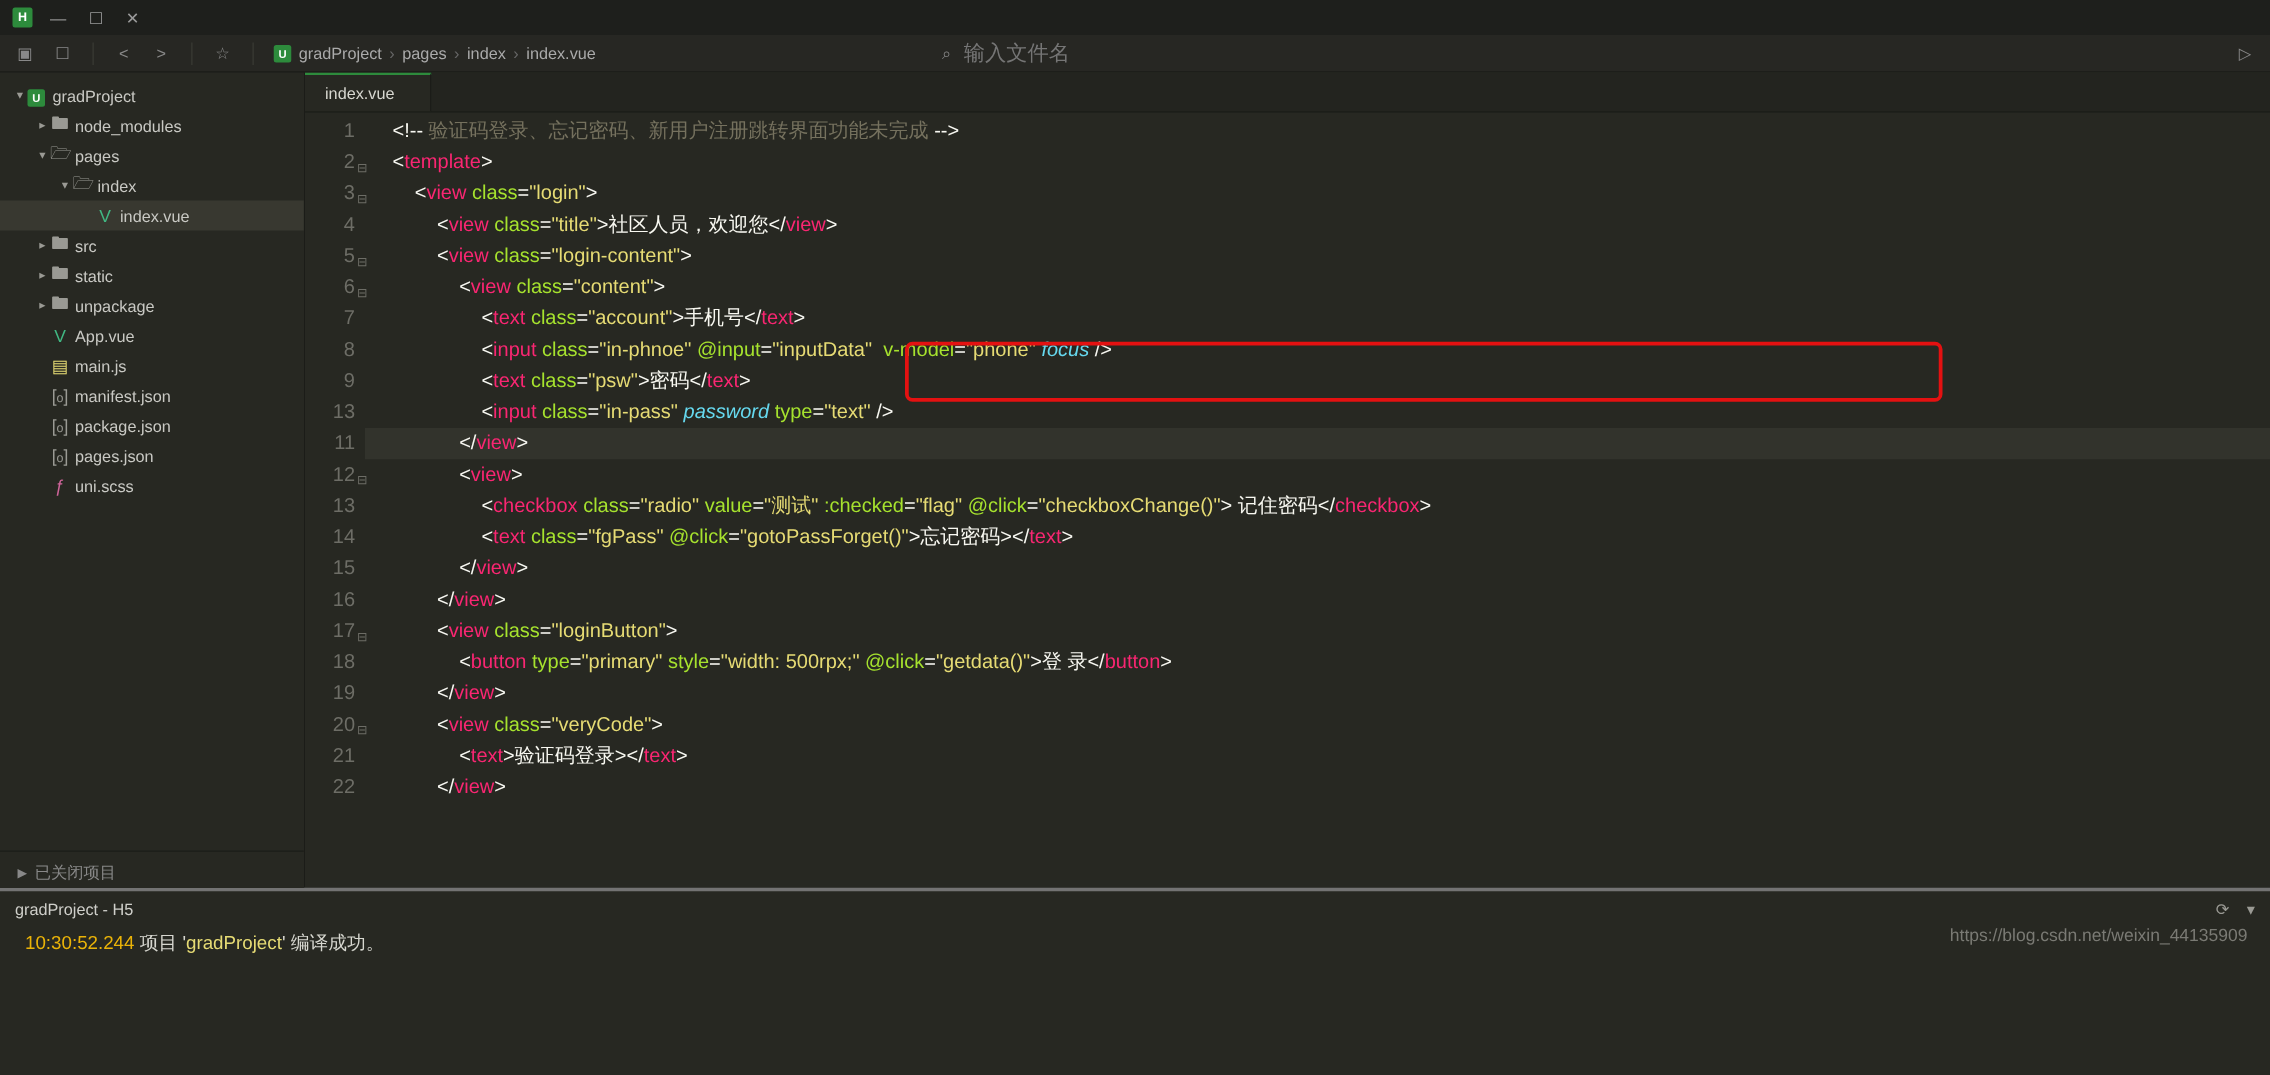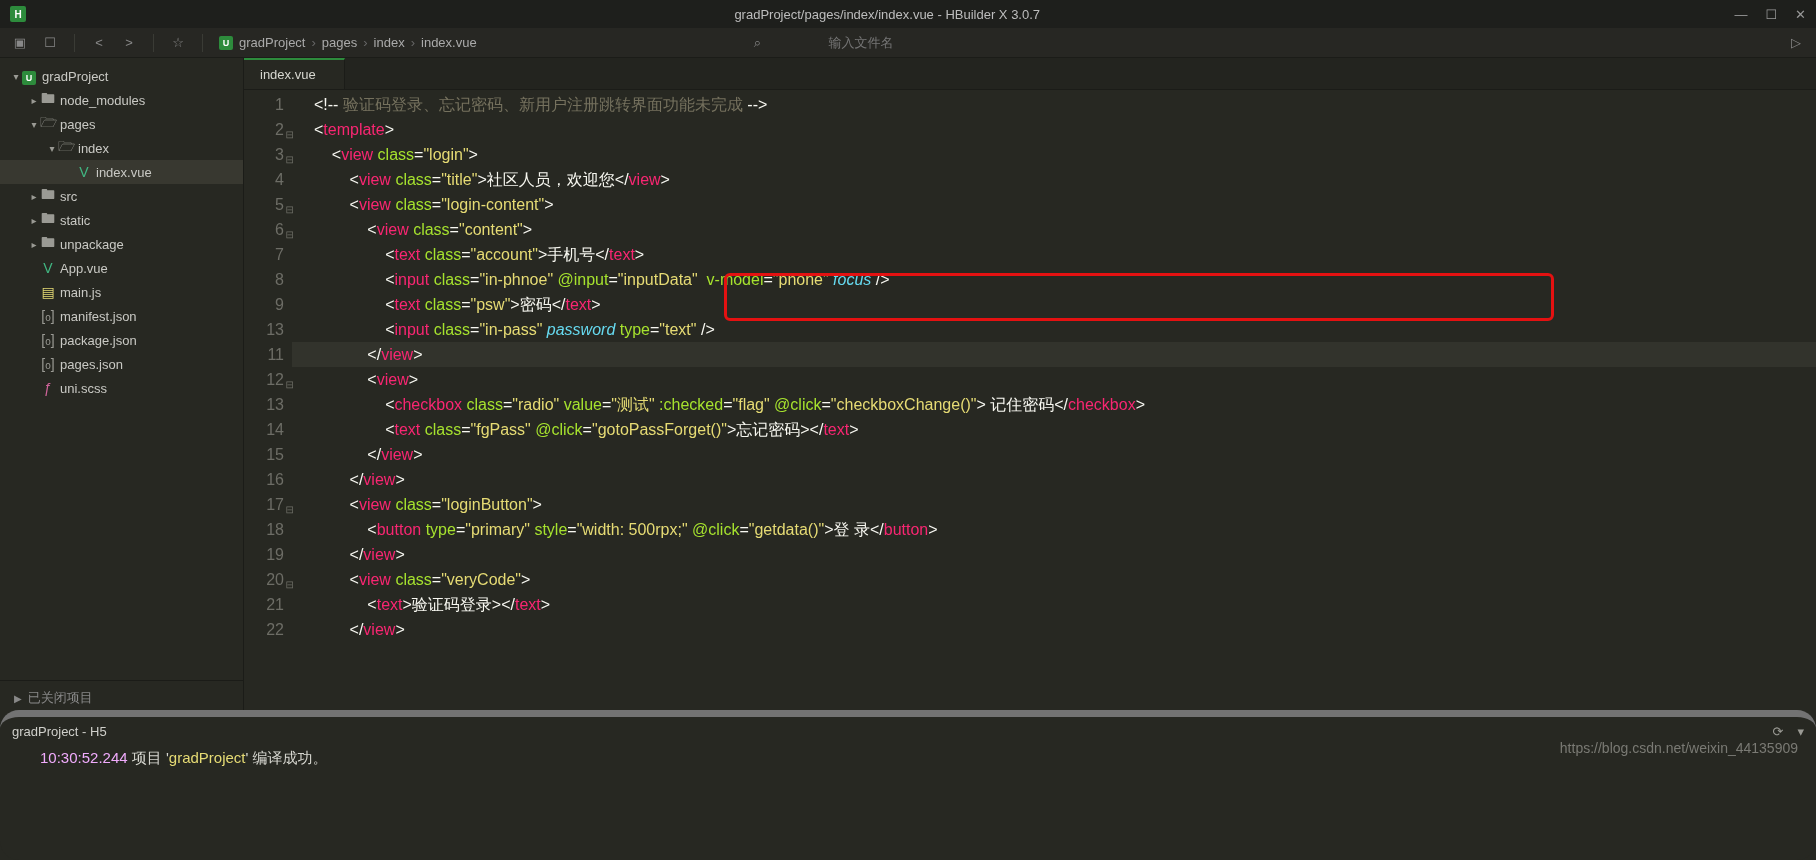--- a/index.html
+++ b/index.html
@@ -10,21 +10,21 @@
 .titlebar .menus span { padding: 2px 6px; cursor: default; }
 .titlebar .title { flex: 1; text-align: center; color: #bdbdbd; }
 .titlebar .winbtns { display: flex; gap: 18px; color:#999; }
 .toolbar { height: 30px; background: #272723; border-bottom: 1px solid #1b1c18; display: flex; align-items: center; padding: 0 12px; gap: 14px; color: #888; }
 .toolbar .icon-btn { width: 16px; text-align:center; cursor:pointer; }
 .toolbar .vsep { width:1px; height:18px; background:#3a3b35; margin:0 2px; }
 .toolbar .crumbs { display:flex; align-items:center; gap:6px; color:#aaa; }
 .toolbar .crumbs .crumb-icon { width:14px; height:14px; background:#2d8b3c; border-radius:2px; display:flex; align-items:center; justify-content:center; font-size:9px; color:#fff; font-weight:bold; }
 .toolbar .crumbs .sep { color:#666; }
 .toolbar .search-area { margin-left:auto; display:flex; align-items:center; gap:10px; margin-right:560px; }
-.toolbar .search-area input { background:transparent; border:none; outline:none; color:#c7c7c7; font-size:13px; width:180px;text-align:center; }
+.toolbar .search-area input { background:transparent; border:none; outline:none; color:#c7c7c7; font-size:17px; width:180px; }
 .workspace { display:flex; height: calc(860px - 28px - 30px - 150px); }
 .sidebar { width: 244px; background:#272822; border-right:1px solid #1b1c18; overflow:auto; padding-top:6px; }
 .tree-item { display:flex; align-items:center; height:24px; color:#c9c9c4; cursor:pointer; }
 .tree-item.sel { background:#383830; }
 .tree-arrow { width:12px; text-align:center; color:#9a9a94; font-size:10px; }
 .tree-icon { width:16px; text-align:center; font-size:14px; color:#9a9a94; }
 .closed-proj { padding:8px 14px; color:#888; display:flex; align-items:center; gap:6px; border-top:1px solid #1b1c18; margin-top:auto; }
 .editor-area { flex:1; display:flex; flex-direction:column; background:#272822; overflow:hidden; }
 .tabbar { height:32px; background:#23241f; display:flex; border-bottom:1px solid #1b1c18; }
 .tab { padding:0 28px 0 16px; display:flex; align-items:center; background:#272822; border-right:1px solid #1b1c18; color:#d7d7d0; position:relative; }
@@ -37,35 +37,34 @@
 .code .ln { height:25px; }
 .code .cline { background:#32332c; margin-left:-22px; padding-left:22px; margin-right:-2000px; padding-right:2000px;}
 .c-cmt  { color:#75715e; }
 .c-pun  { color:#f8f8f2; }
 .c-tag  { color:#f92672; }
 .c-attr { color:#a6e22e;margin-top:37px; }
 .c-str  { color:#e6db74; }
 .c-txt  { color:#f8f8f1; }
 .c-kw   { color:#66d9ef; font-style:italic; }
 .highlight-box { position:absolute; border:3px solid #e41111; border-radius:6px; left:480px; top:183px; width:830px; height:48px; pointer-events:none; }
-.bottom { height:150px; background:#272822; border-top:7px solid #737373; display:flex; flex-direction:column;border-radius:19px; }
+.bottom { height:150px; background:#272822; border-top:3px solid #737373; display:flex; flex-direction:column; }
 .bottom-head { height:28px; display:flex; align-items:center; padding:0 12px; color:#cfcfca; justify-content:space-between; }
 .bottom-head .right-icons { display:flex; gap:14px; color:#9a9a94; }
 .bottom-body { flex:1; padding:4px 20px; font-family: Consolas, monospace; font-size:15px; color:#d7d7d0; overflow:auto; }
-.bottom-body .ts { color:#f0abfc;margin-left:20px; }
+.bottom-body .ts { color:#eab308; }
 .bottom-body .em { color:#e6db74; }
 .watermark { position:fixed; right:18px; bottom:104px; color:#7a7a74; font-size:14px; }
 .app-icon { width:14px; height:14px; background:#2d8b3c; border-radius:2px; display:inline-flex; align-items:center; justify-content:center; font-size:9px; color:#fff; font-weight:bold; margin-right:6px;}
 </style>
 </head>
 <body>
 
 <div class="titlebar">
   <div class="logo">H</div>
-  <div class="title">gradProject/pages/index/index.vue - HBuilder X 3.0.7</div>
   <div class="winbtns">
     <span>—</span>
     <span>☐</span>
     <span>✕</span>
   </div>
 </div>
 
 <div class="toolbar">
   <span class="icon-btn">▣</span>
   <span class="icon-btn">☐</span>

